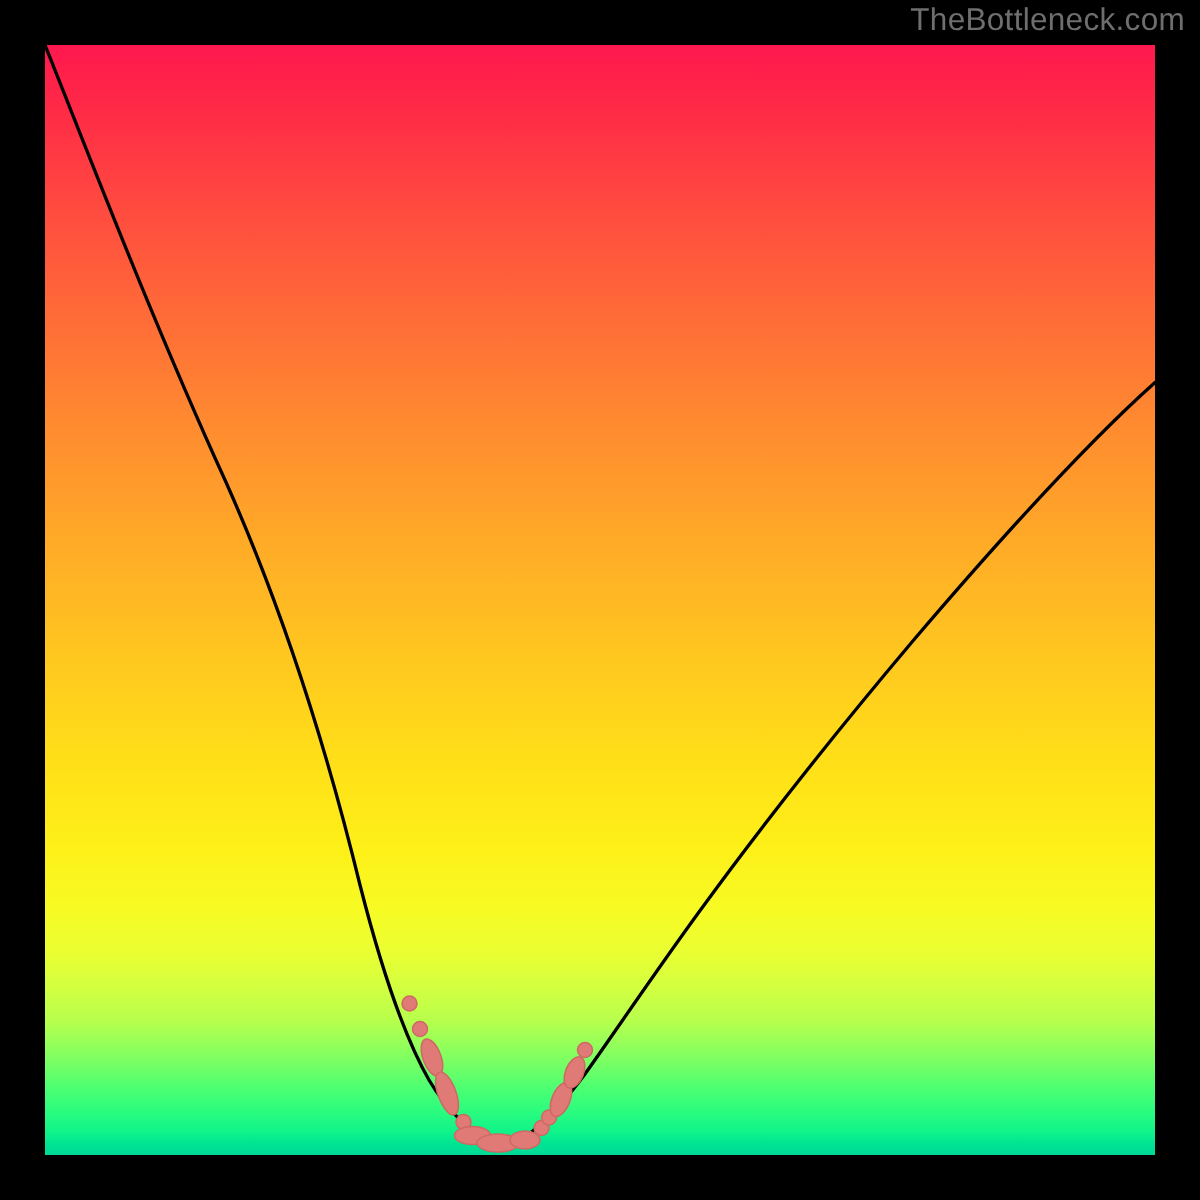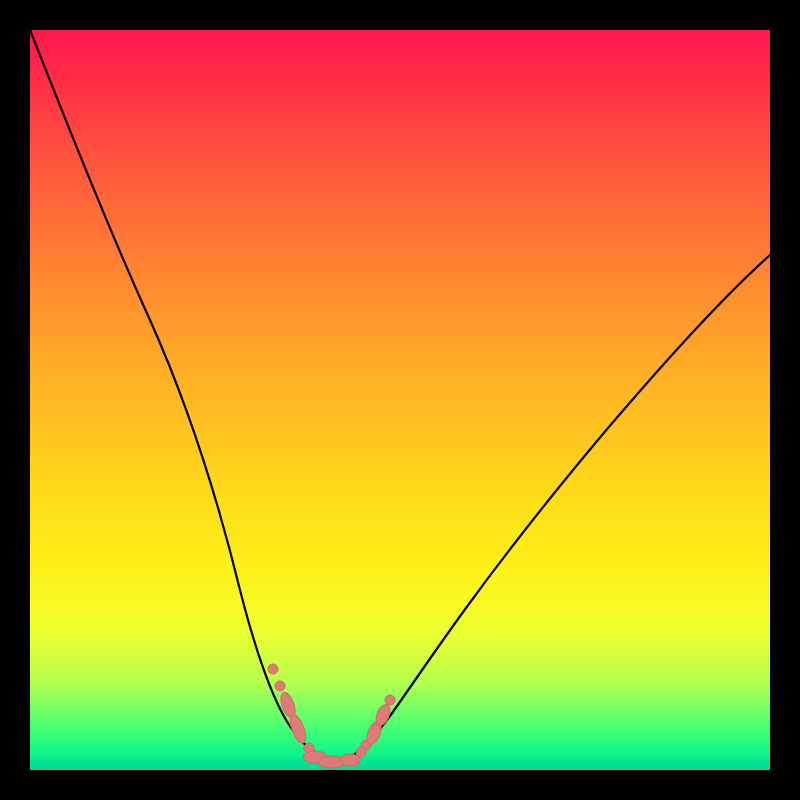--- a/index.html
+++ b/index.html
@@ -80,20 +80,21 @@
   .whisker {
     fill: #e07a77;
     stroke: #d06864;
     stroke-width: 1;
   }
 </style>
 </head>
 <body>
 
 <div class="outer">
+  <div class="watermark">TheBottleneck.com</div>
 
   <div class="plot">
     <div class="gradient-bg"></div>
 
     <svg class="curves" viewBox="0 0 740 740">
 
       <path class="curve-path" d="M 0 0
            C 30 75, 70 180, 120 290
            C 158 375, 188 470, 210 560
            C 224 615, 240 662, 256 690

